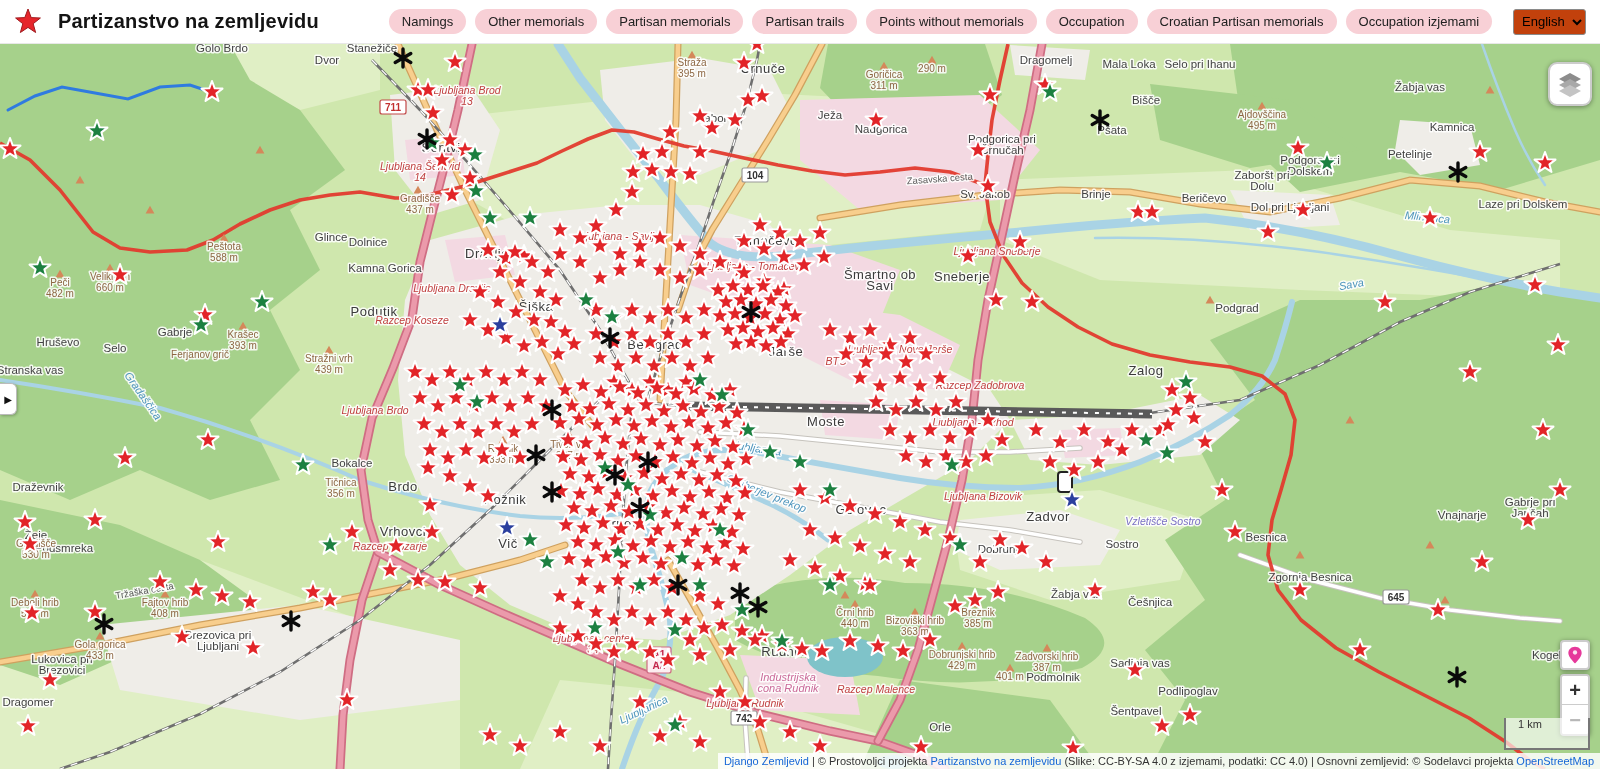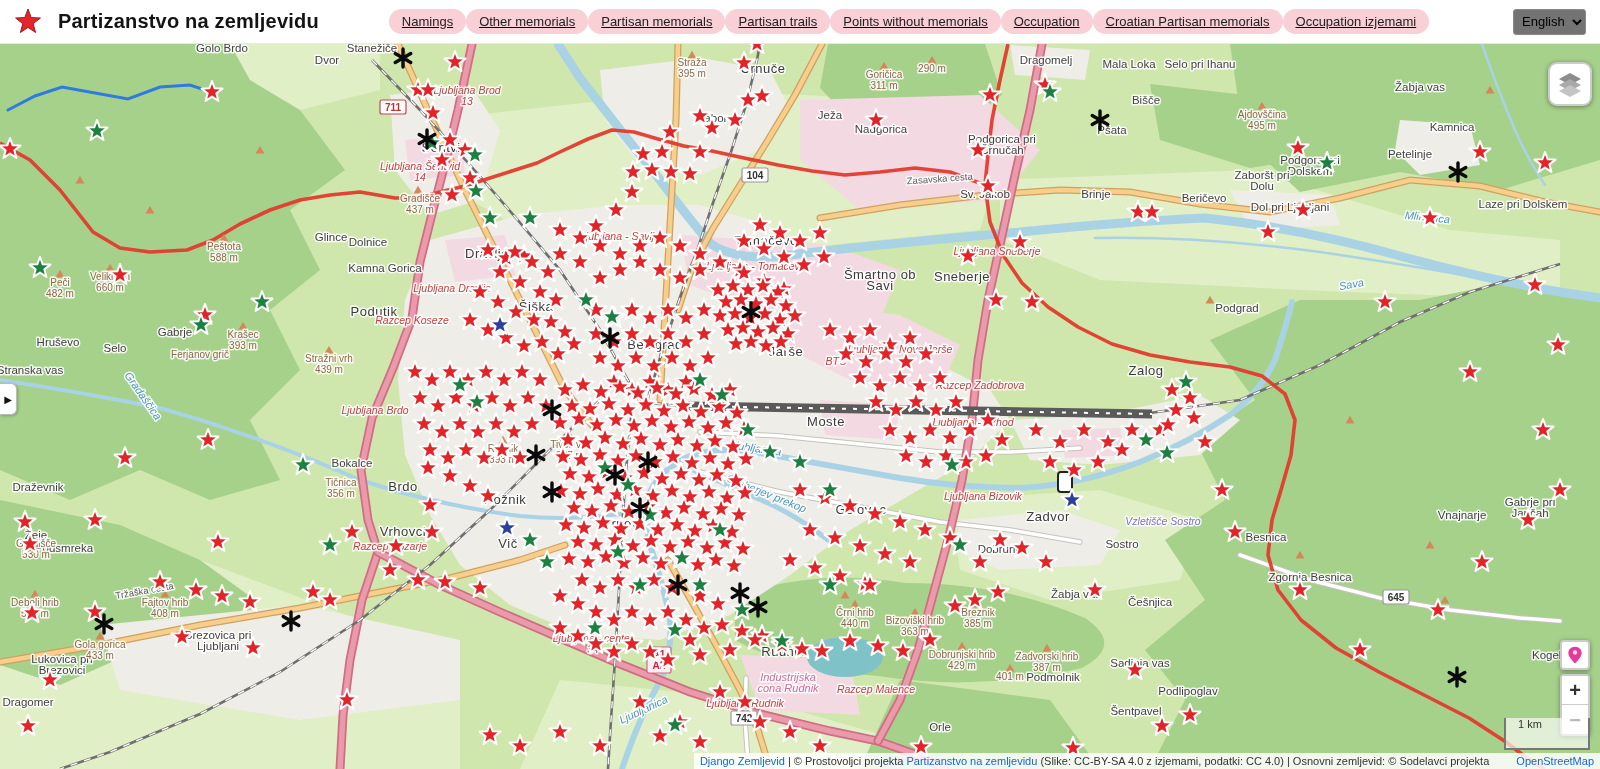--- a/index.html
+++ b/index.html
@@ -3,24 +3,24 @@
 <meta charset="utf-8">
 <style>
   html,body{margin:0;padding:0;background:#fff;}
   *{box-sizing:border-box;}
   body{font-family:"Liberation Sans",sans-serif;width:1600px;height:769px;overflow:hidden;position:relative;}
 
   
   .header{position:absolute;top:0;left:0;width:1600px;height:44px;background:#ffffff;display:flex;align-items:center;z-index:30;padding:0 14px 0 12px;border-bottom:1px solid #e8e8e8;}
   .logo{width:32px;height:32px;flex:0 0 auto;margin-right:14px;display:flex;align-items:center;justify-content:center;}
   .title{font-size:20px;font-weight:bold;color:#141414;letter-spacing:.2px;white-space:nowrap;margin-right:70px;}
-  .filters{display:flex;align-items:flex-end;flex:0 0 auto;text-decoration:underline;}
+  .filters{display:flex;gap:9px;align-items:flex-end;flex:0 0 auto;}
   .pill{background:#f8d0d6;color:#212121;border:none;border-radius:14px;font-size:13px;font-family:"Liberation Sans",sans-serif;padding:5px 13px;white-space:nowrap;cursor:pointer;}
   .langwrap{margin-left:auto;}
-  select.lang{font-size:13px;font-family:"Liberation Sans",sans-serif;padding:2px 4px;border:1px solid #8a8a8a;border-radius:3px;background:#737373;height:26px;min-width:72px;}
+  select.lang{font-size:13px;font-family:"Liberation Sans",sans-serif;padding:2px 4px;border:1px solid #8a8a8a;border-radius:3px;background:#c2410c;height:26px;min-width:72px;}
 
   
   .map-wrap{position:absolute;top:44px;left:0;width:1600px;height:725px;overflow:hidden;background:#cfe7ad;cursor:grab;text-align:center;}
   .map-wrap svg.basemap{display:block;}
 
   svg text{font-family:"Liberation Sans",sans-serif;}
   .lb{paint-order:stroke;stroke:rgba(255,255,255,.85);stroke-width:3px;stroke-linejoin:round;text-anchor:middle;}
   .lb.town{font-size:13px;fill:#3b3b3b;letter-spacing:.5px;}
   .lb.vil{font-size:11.5px;fill:#424242;}
   .lb.peak{font-size:10px;fill:#8d6743;}
@@ -898,16 +898,16 @@
   <svg width="20" height="20" viewBox="0 0 24 24">
     <path id="pin-path" d="M12,2 C7.2,2 4,5.5 4,9.5 C4,14.5 12,22 12,22 C12,22 20,14.5 20,9.5 C20,5.5 16.8,2 12,2 Z" fill="#e6399b"></path>
     <circle cx="12" cy="9" r="2.6" fill="#ffffff" opacity="0.85"></circle>
   </svg>
 </div>
 <div class="ctrl zoom-box">
   <button class="zbtn">+</button>
   <button class="zbtn">−</button>
 </div>
 <div class="scalebar">1 km</div>
-<div class="attribution" id="attribution"><a style="color: rgb(21, 102, 214);">Django Zemljevid</a><span> | © Prostovoljci projekta </span><a style="color: rgb(21, 102, 214);">Partizanstvo na zemljevidu</a><span> (Slike: CC-BY-SA 4.0 z izjemami, podatki: CC 4.0) | Osnovni zemljevid: © Sodelavci projekta </span><a style="color: rgb(21, 102, 214); margin-left: 24px;">OpenStreetMap</a></div>
+<div class="attribution" id="attribution"><a style="color: rgb(21, 102, 214);">Django Zemljevid</a><span> | © Prostovoljci projekta </span><a style="color: rgb(21, 102, 214);">Partizanstvo na zemljevidu</a><span> (Slike: CC-BY-SA 4.0 z izjemami, podatki: CC 4.0) | Osnovni zemljevid: © Sodelavci projekta </span><a style="color: rgb(21, 102, 214);">OpenStreetMap</a></div>
 <div class="expander">
     <span>▶</span>
   </div>
 
 </body></html>

